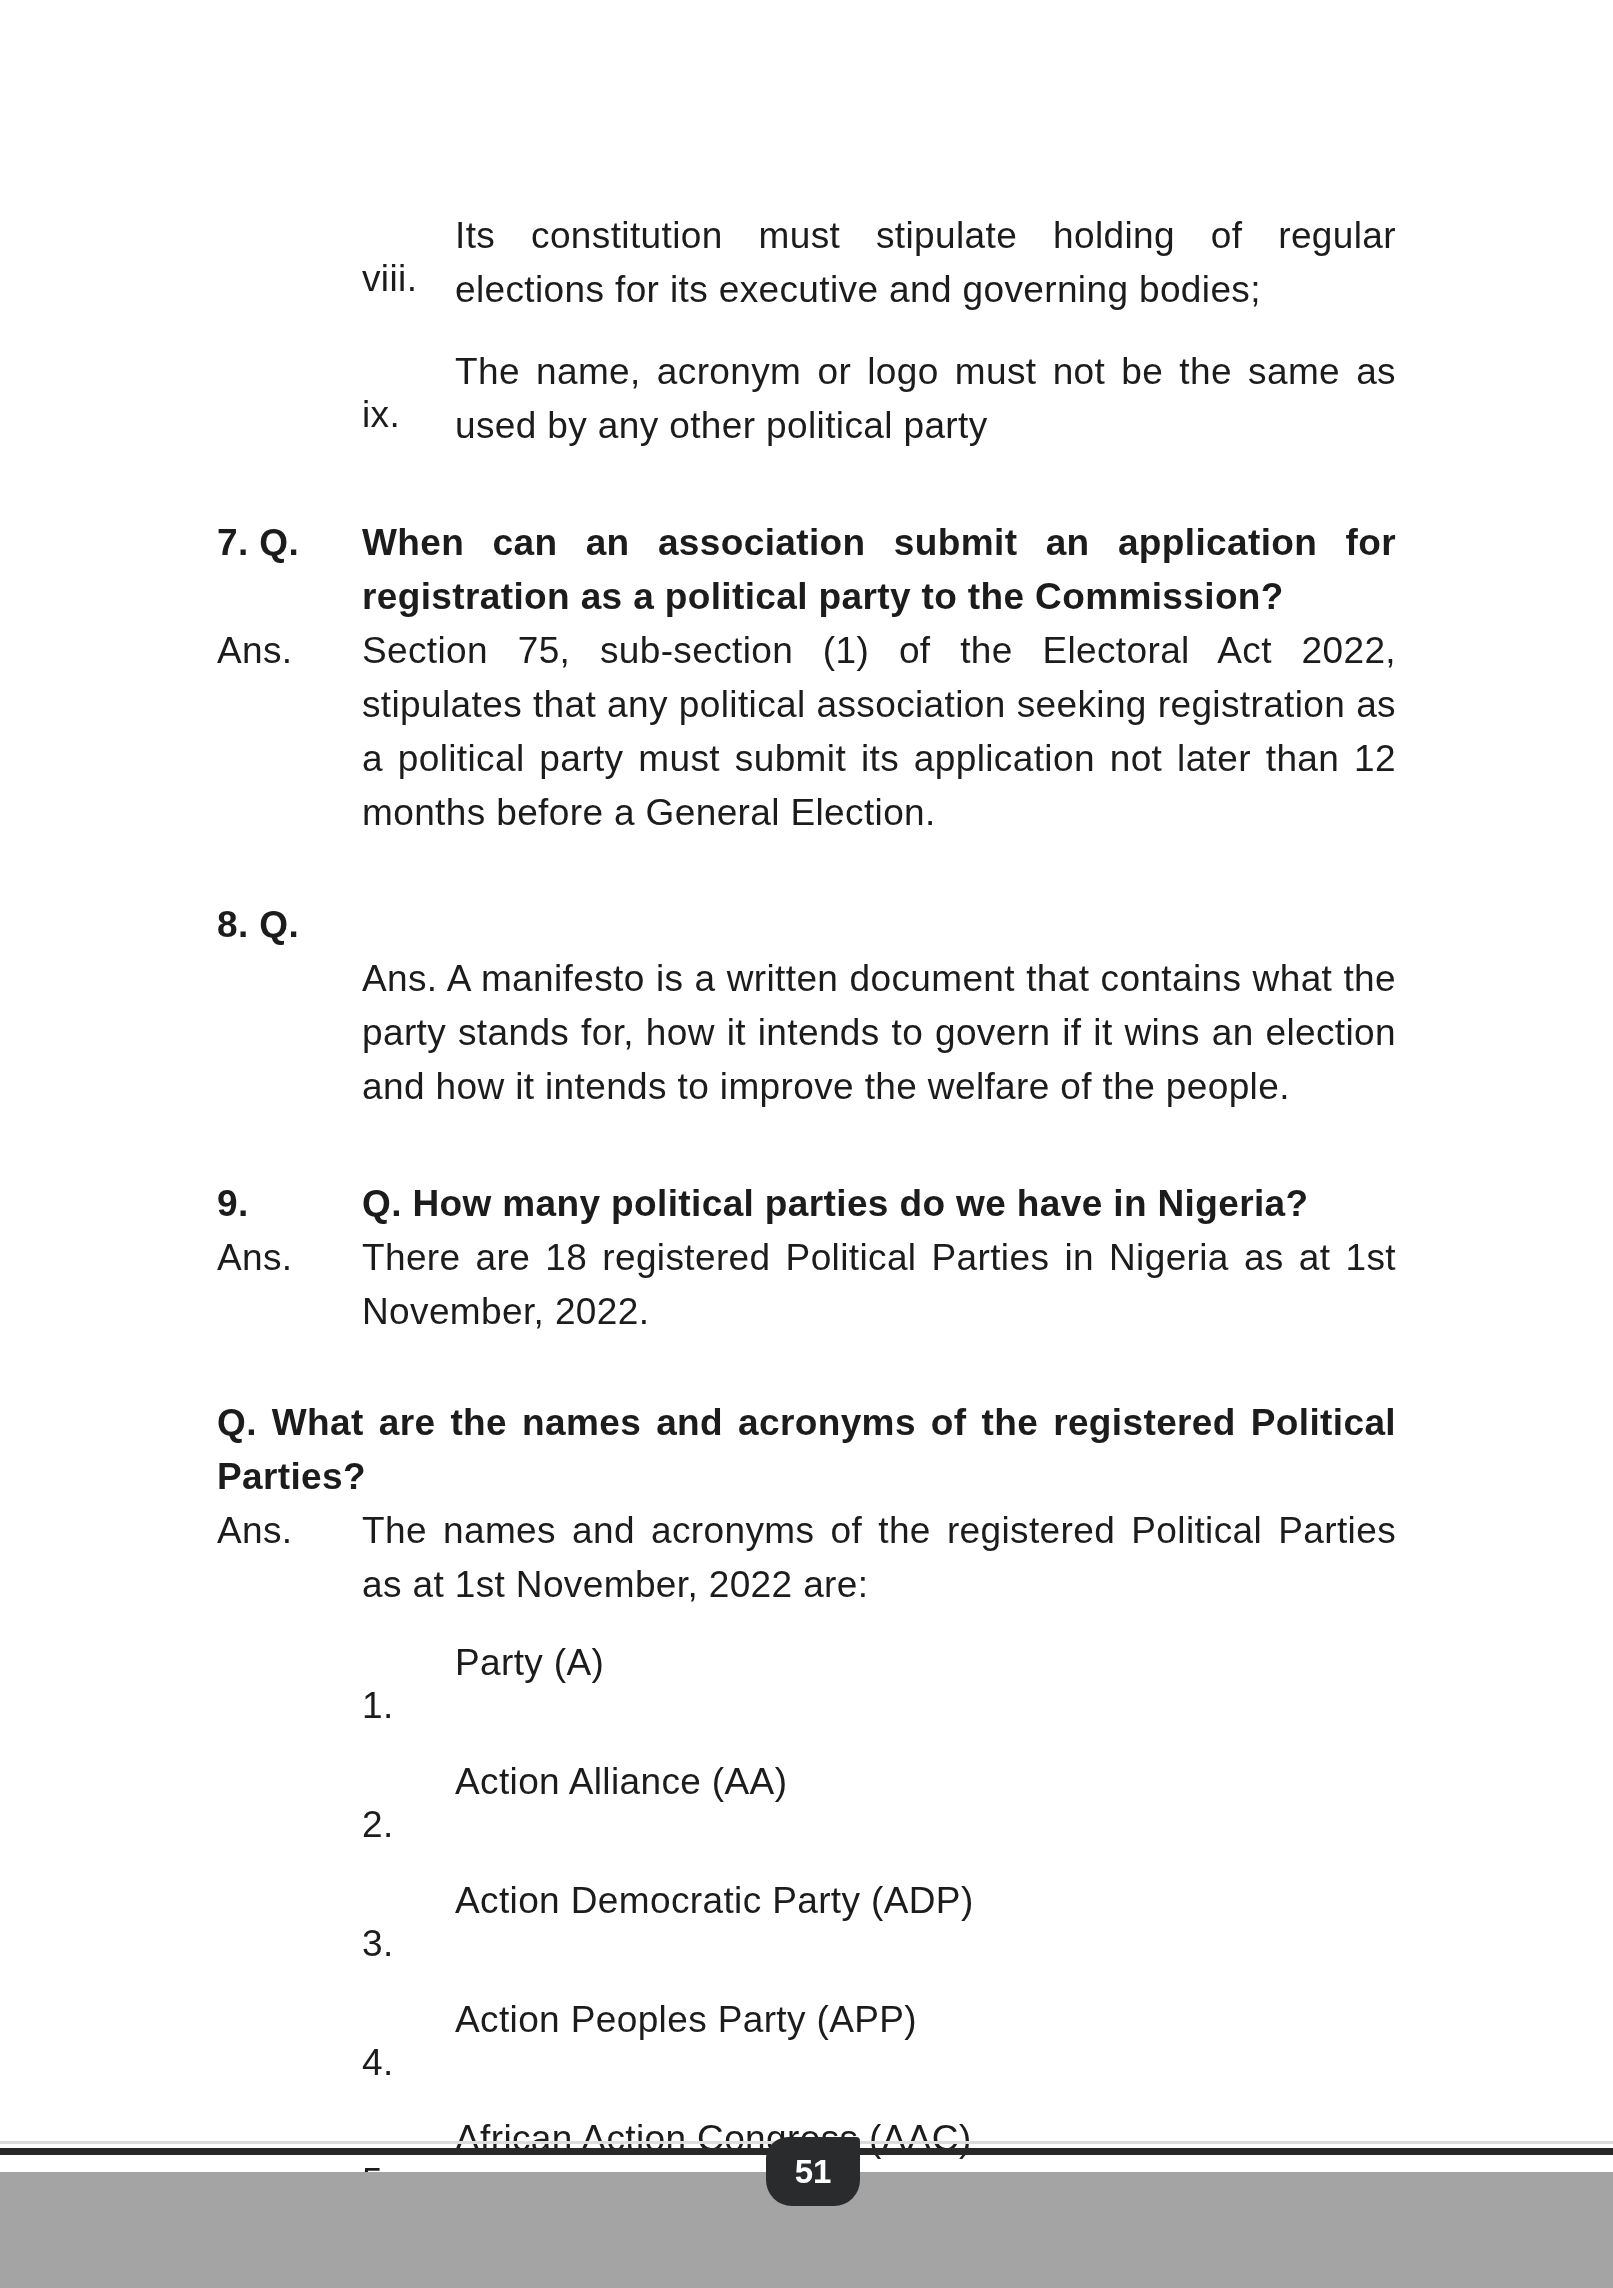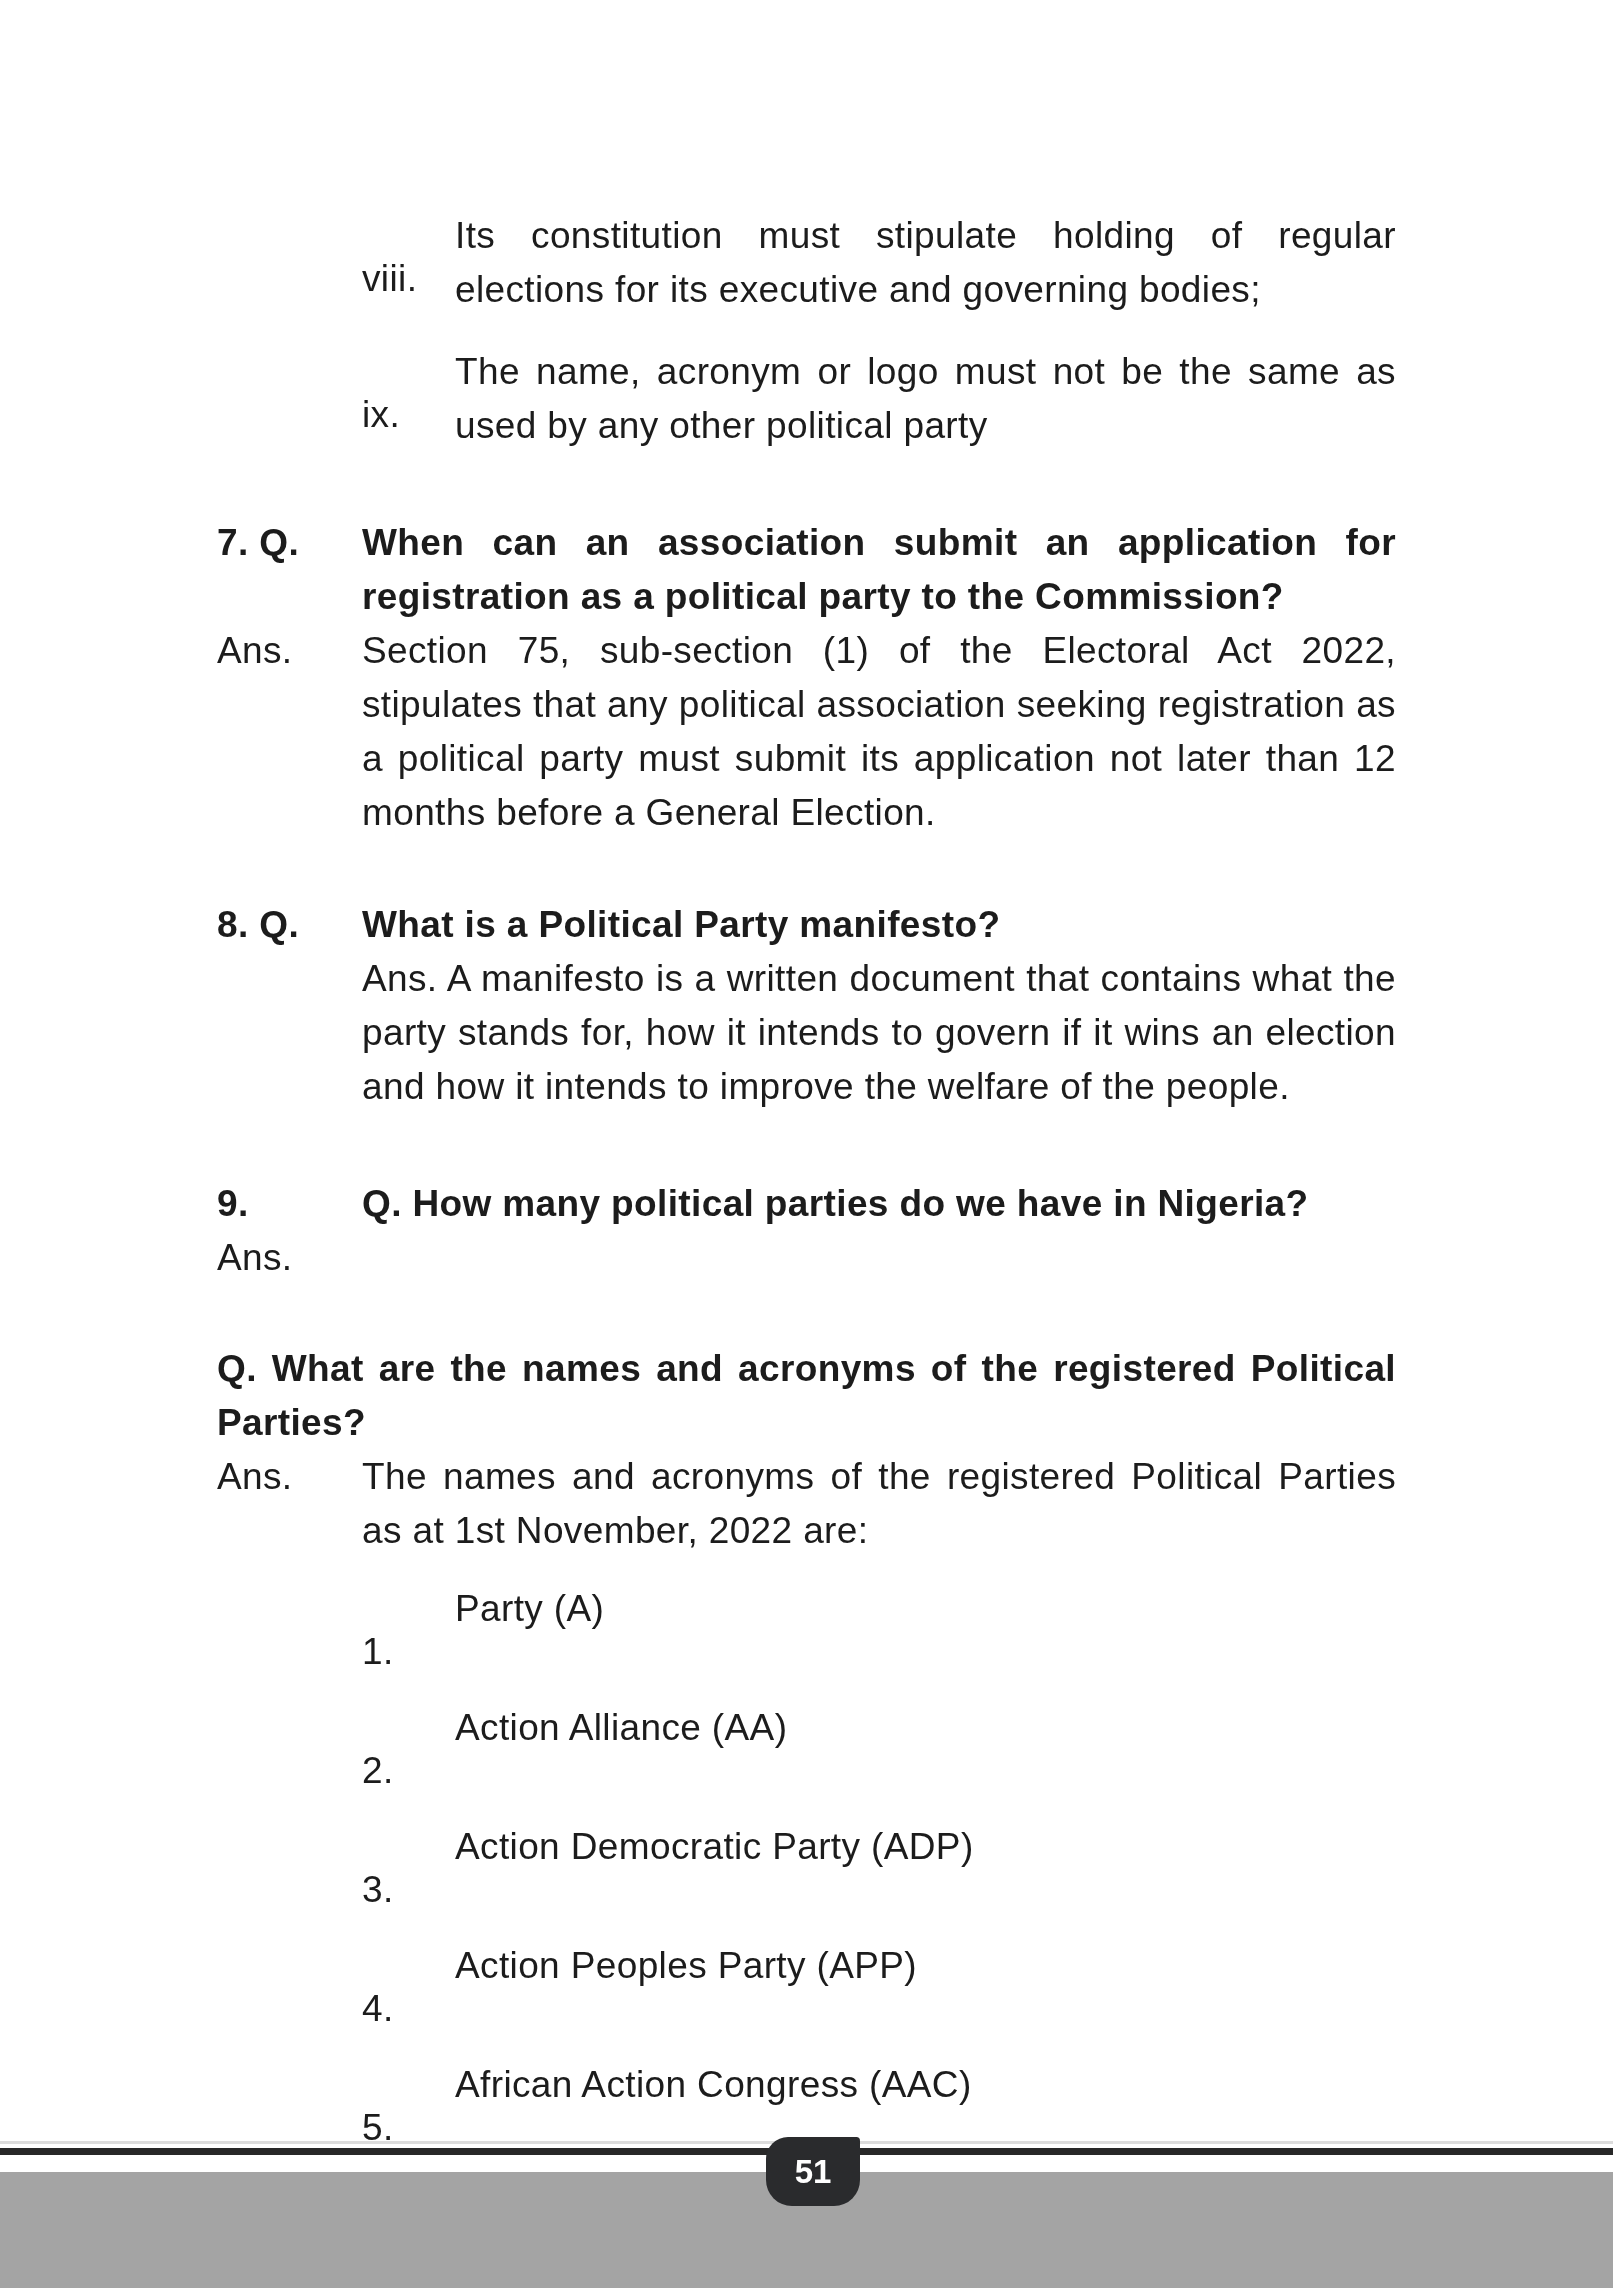--- a/index.html
+++ b/index.html
@@ -115,33 +115,33 @@
       <span class="label">7. Q.</span>
       <span class="body">When can an association submit an application for registration as a political party to the Commission?</span>
     </div>
     <div class="row">
       <span class="label">Ans.</span>
       <span class="body">Section 75, sub-section (1) of the Electoral Act 2022, stipulates that any political association seeking registration as a political party must submit its application not later than 12 months before a General Election.</span>
     </div>
 
     <div class="row bold mt-sec-b">
       <span class="label">8. Q.</span>
-      <span class="body">What is a Political Party manifesto?</span>
     </div>
     <div class="row">
       <span class="label"></span>
       <span class="body">Ans. A manifesto is a written document that contains what the party stands for, how it intends to govern if it wins an election and how it intends to improve the welfare of the people.</span>
     </div>
 
     <div class="row bold mt-sec-a">
       <span class="label">9.</span>
       <span class="body">Q. How many political parties do we have in Nigeria?</span>
     </div>
     <div class="row">
       <span class="label">Ans.</span>
+      <span class="body">There are 18 registered Political Parties in Nigeria as at 1st November, 2022.</span>
     </div>
 
     <div class="row bold mt-sec-c">
       <span class="body">Q. What are the names and acronyms of the registered Political Parties?</span>
     </div>
     <div class="row">
       <span class="label">Ans.</span>
       <span class="body">The names and acronyms of the registered Political Parties as at 1st November, 2022 are:</span>
     </div>
 

